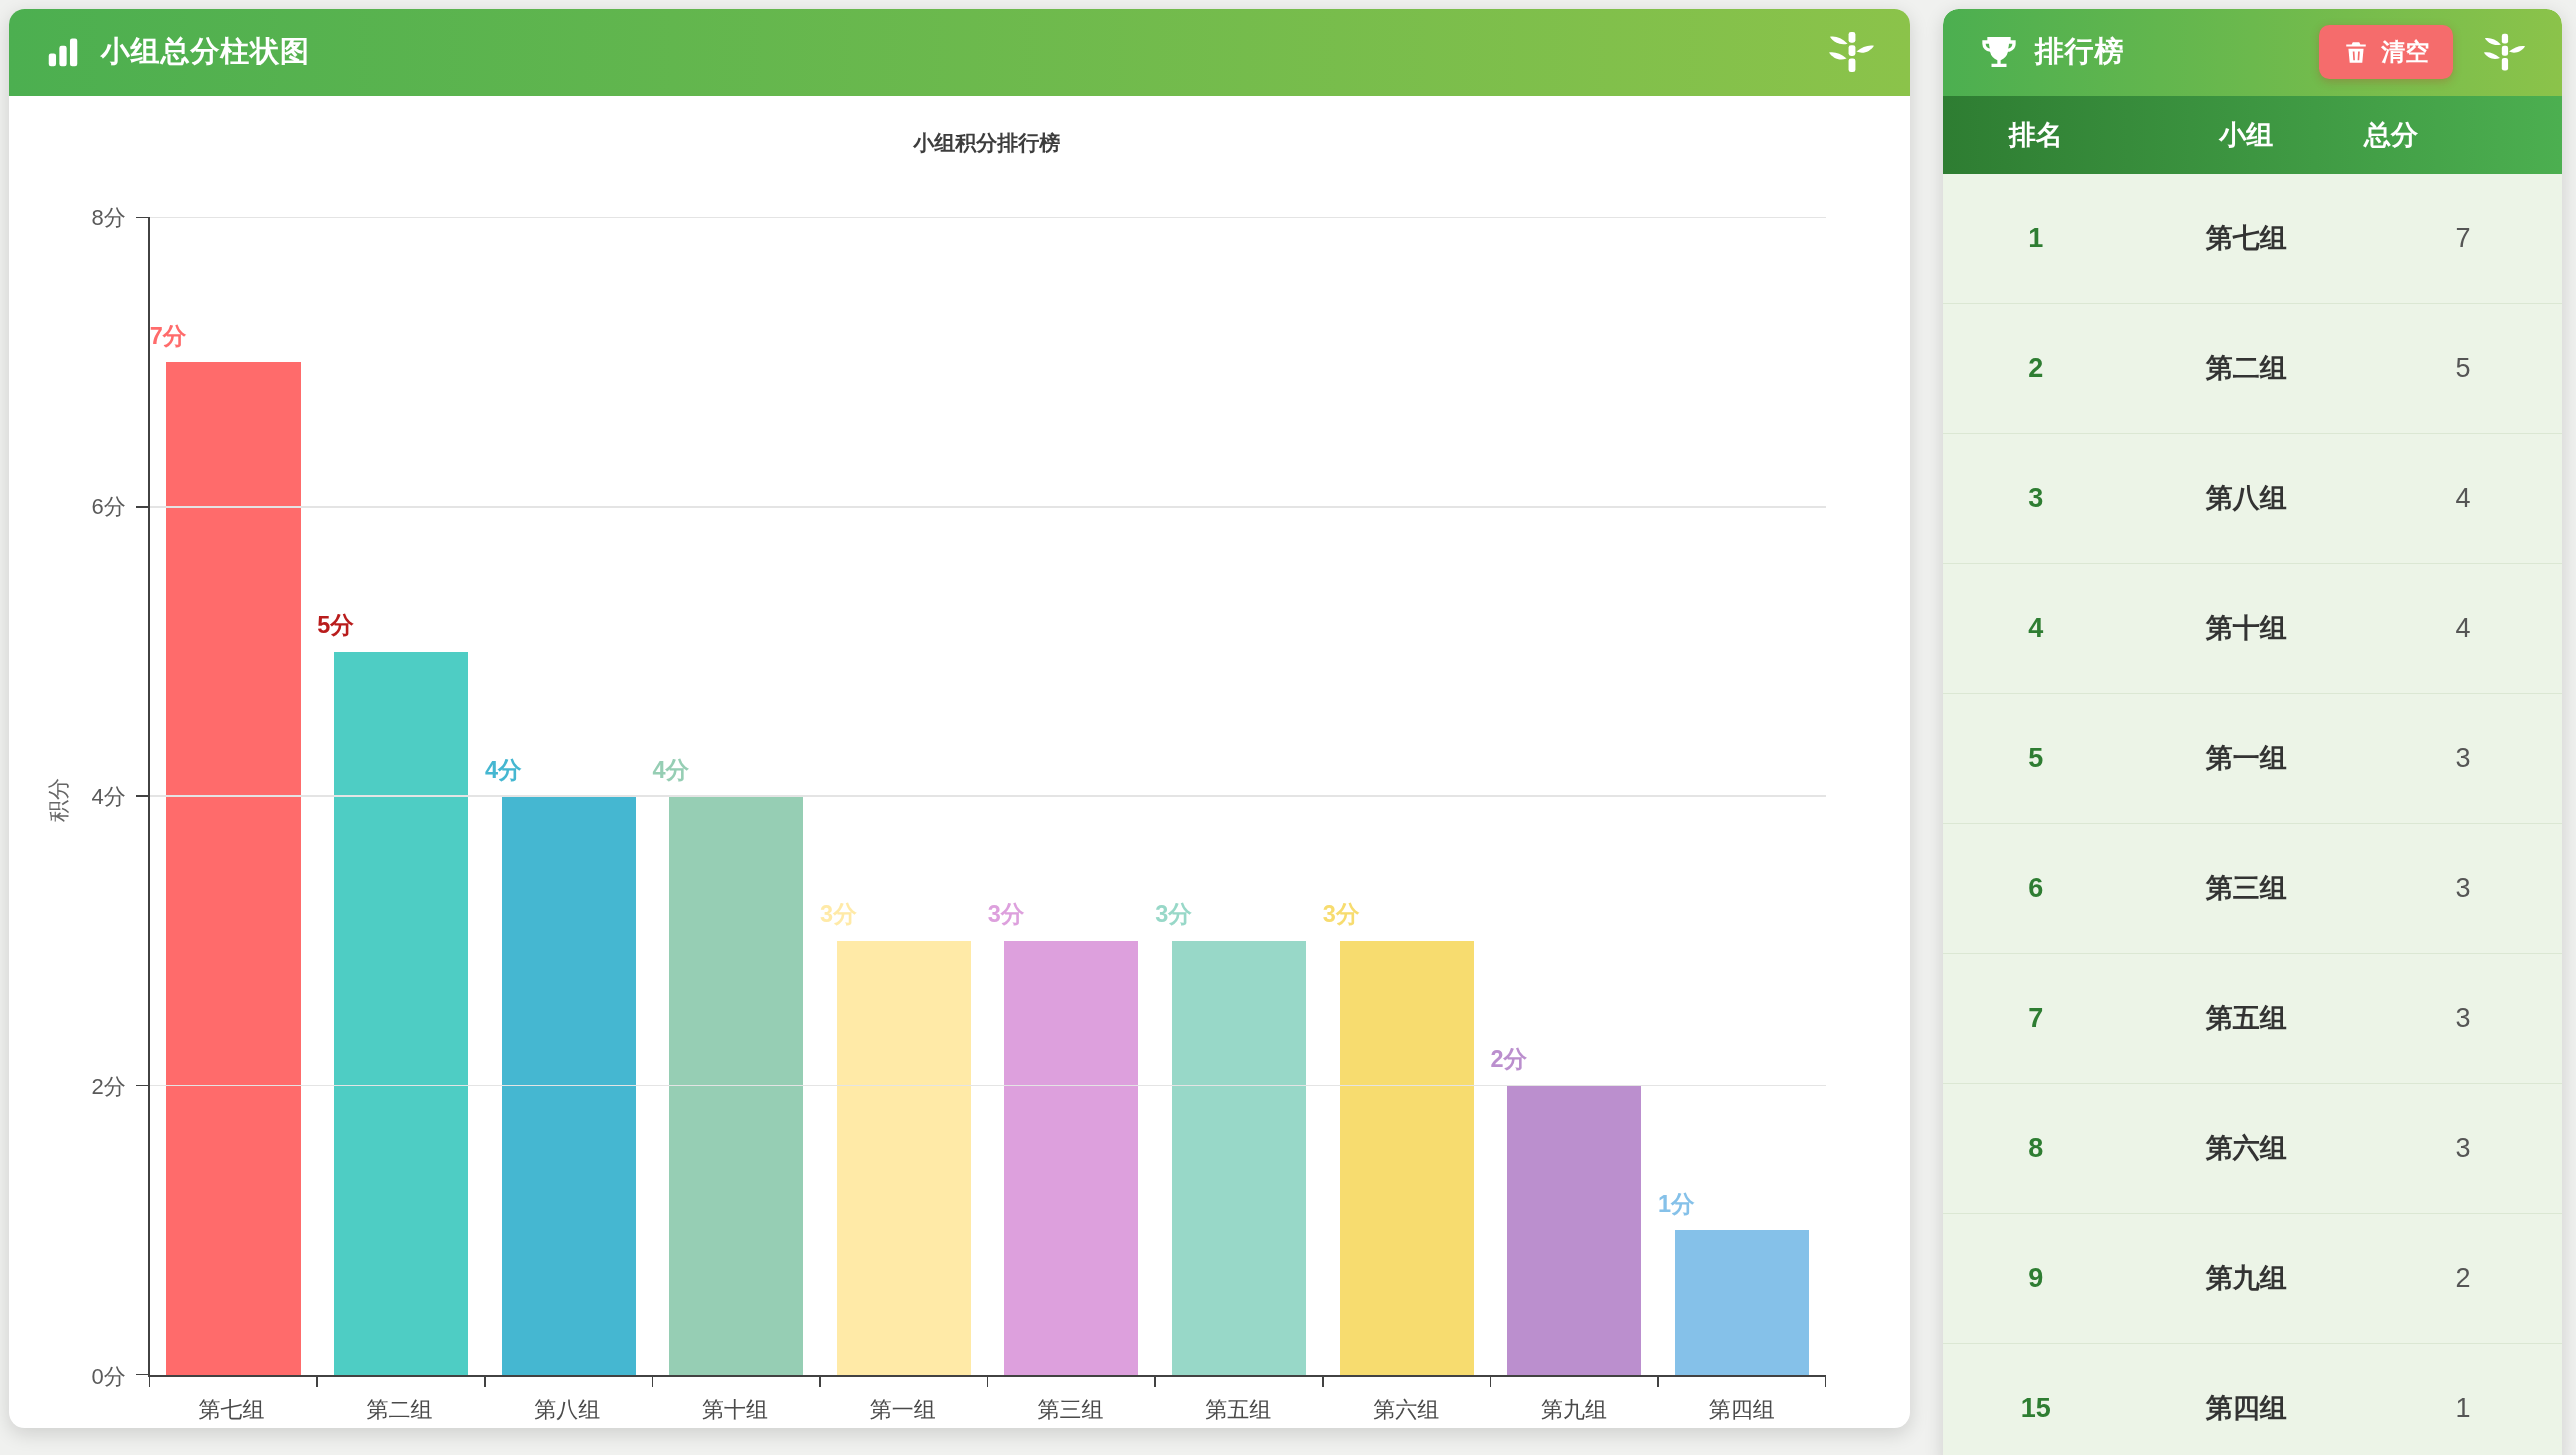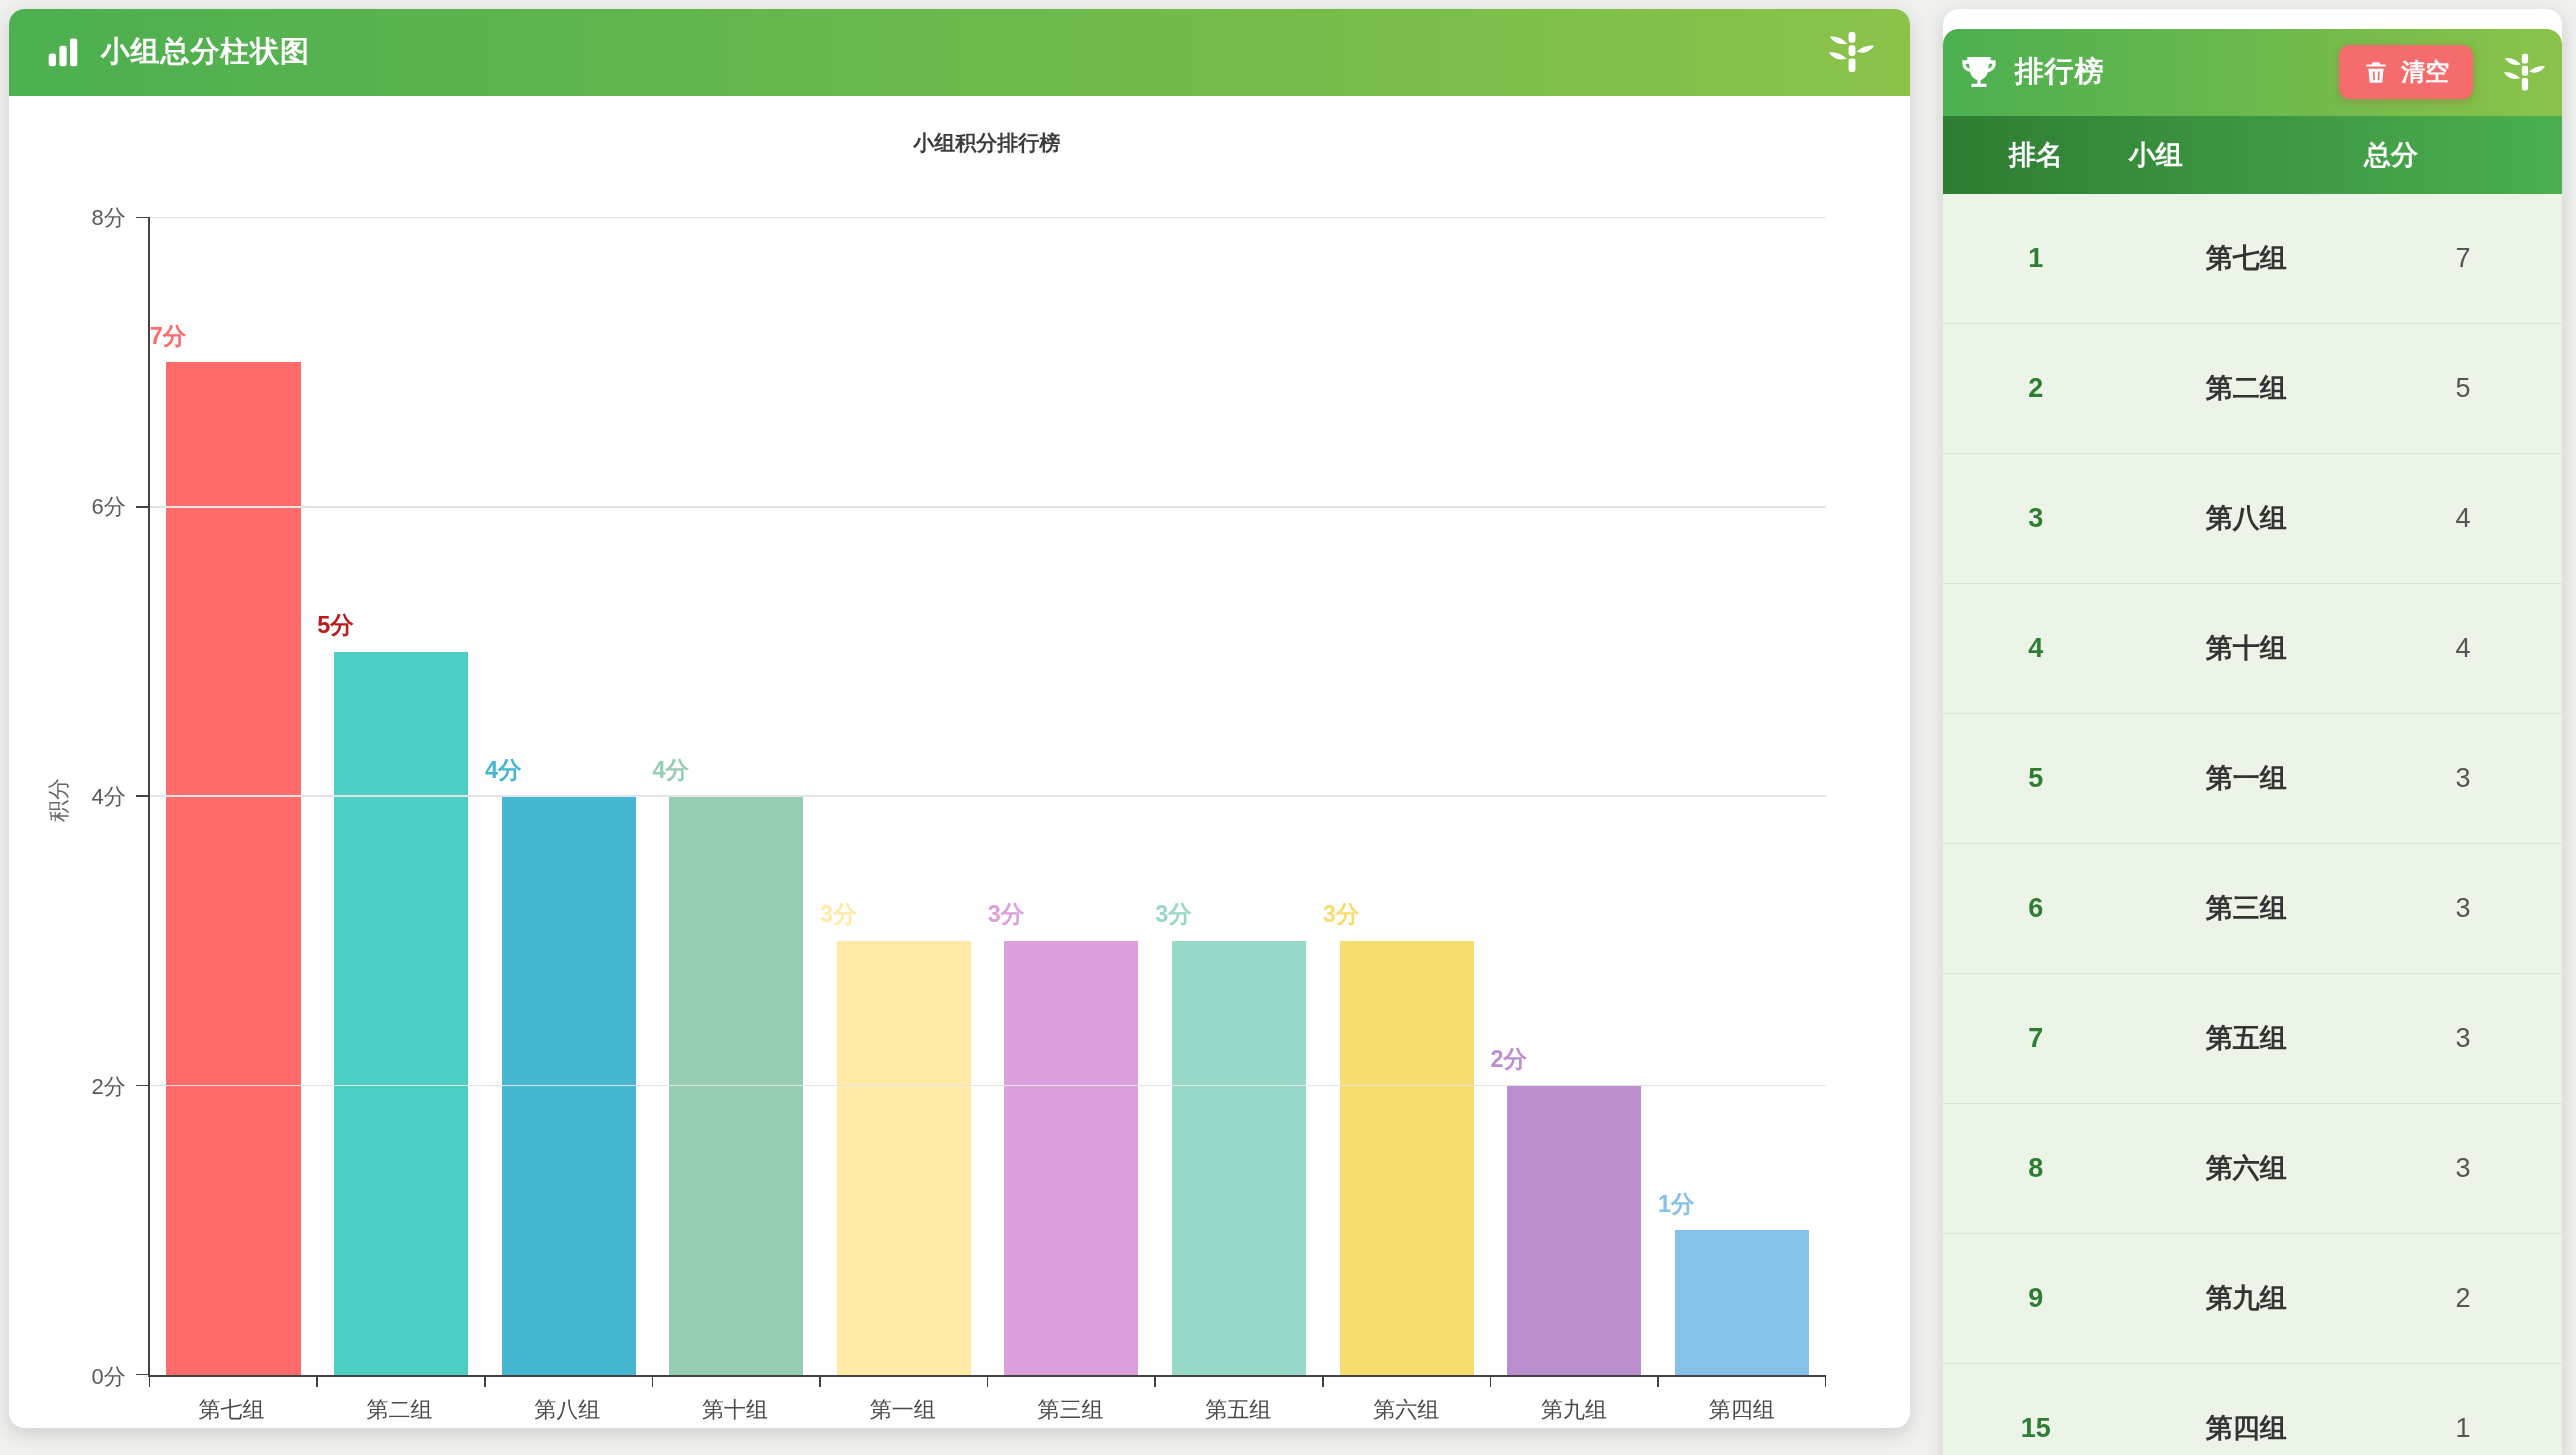--- a/index.html
+++ b/index.html
@@ -19,21 +19,21 @@
   .board-card { left: 1943px; top: 8.7px; width: 619px; height: 1461px; overflow: hidden; }
 
   .panel-header {
     height: 87px;
     border-radius: 15.7px 15.7px 0 0;
     background: linear-gradient(90deg, #4caf50, #8bc34a);
     display: flex; align-items: center;
     padding: 0 35px; gap: 19px;
     color: #ffffff;
   }
-  .board-card .panel-header { padding: 0 16px; gap: 15.7px; margin-top: 20px; }
+  .board-card .panel-header { padding: 0 36px; gap: 15.7px; }
   .panel-title { font-size: 29px; font-weight: bold; letter-spacing: 0.9px; }
   .spacer { flex: 1; }
   .hicon { display: inline-flex; align-items: center; justify-content: center; }
   .hicon svg { display: block; }
 
   .clear-btn {
     display: inline-flex; align-items: center; gap: 12px;
     height: 54px; padding: 0 24px;
     background: #f56c6c; color: #fff;
     border: none; border-radius: 10.4px;
@@ -77,21 +77,21 @@
   .xlabel { flex: 1; text-align: center; font-size: 22px; color: #4a4a4a; }
 
   
   .thead {
     height: 78px;
     background: linear-gradient(90deg, #2e7d32, #4caf50);
     display: flex; align-items: center;
     color: #fff; font-size: 27px; font-weight: bold;
   }
   .col-rank  { width: 30%; text-align: center; }
-  .col-group { width: 38%; text-align: left; }
+  .col-group { width: 38%; text-align: center; }
   .col-score { width: 32%; text-align: left; }
   .trow {
     height: 130px; display: flex; align-items: center;
     background: #ecf4e7; border-bottom: 1.7px solid #dbe7d3;
     font-size: 27px;
   }
   .cell-rank  { width: 30%; text-align: center; color: #2e7d32; font-weight: bold; }
   .cell-group { width: 38%; text-align: center; color: #333333; font-weight: bold; }
   .cell-score { width: 32%; text-align: center; color: #555555; }
 </style>

